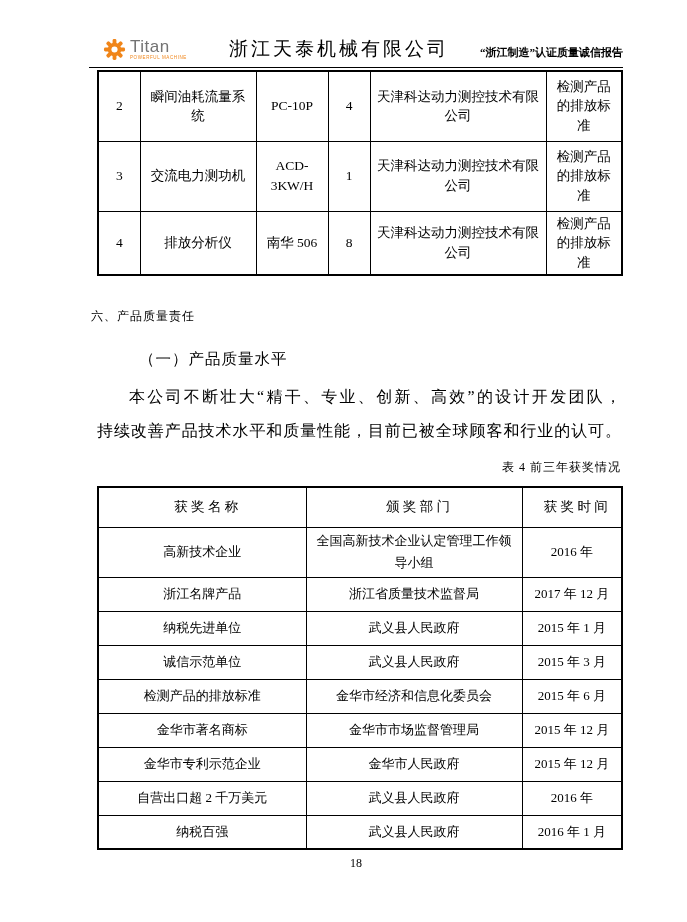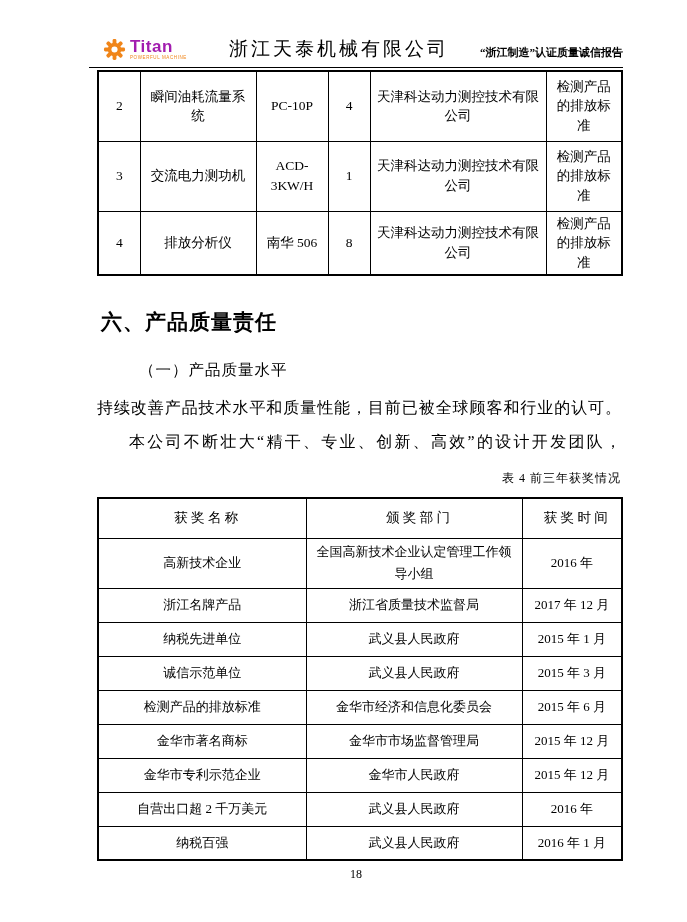--- a/index.html
+++ b/index.html
@@ -13,21 +13,21 @@
 
   
   .header {
     display:flex; align-items:flex-end;
     border-bottom:1px solid #000; padding-bottom:5px;
   }
   .logo { display:flex; align-items:center; gap:4px; margin:0 0 1px 14px; }
   .logo-text { display:flex; flex-direction:column; line-height:1; }
   .brand {
     font-family:"Liberation Sans","DejaVu Sans",sans-serif;
-    font-weight:bold; font-size:17px; color:#a21caf; letter-spacing:0.5px;
+    font-weight:normal; font-size:17px; color:#737373; letter-spacing:0.5px;
   }
   .tagline {
     font-family:"Liberation Sans","DejaVu Sans",sans-serif;
     font-size:4.5px; color:#f08519; letter-spacing:0.6px; margin-top:1px;
   }
   .company { font-size:19px; letter-spacing:3px; margin-left:42px; }
   .report-title { margin-left:auto; font-size:11px; font-weight:bold; padding-bottom:2px; }
 
   
   table { border-collapse:collapse; width:524px; margin-left:8px; table-layout:fixed; }
@@ -40,21 +40,21 @@
   .equip tr:nth-child(3) { height:40px; }
   .equip { margin-top:2px; }
 
   .awards { margin-top:10px; }
   .awards th { font-size:13.5px; font-weight:normal; height:40px; text-align:center; }
   .awards td { font-size:13px; text-align:center; padding:2px 4px; line-height:1.7; }
   .awards tbody tr { height:34px;padding-left:8px; }
   .awards tbody tr:first-child { height:50px; }
 
   
-  .sec-heading { font-size:21px; font-weight:bold; margin:32px 0 0 12px; letter-spacing:1px; }
+  .sec-heading { font-size:12px; font-weight:normal; margin:32px 0 0 2px; letter-spacing:1px; }
   .sub-heading { font-size:15.5px; margin:24px 0 0 50px; letter-spacing:1px;font-family:Liberation Mono, monospace; }
   .para { width:524px; margin:10px 0 0 8px; font-size:16px; line-height:34px; }
   .para .pline { text-align:justify; text-align-last:justify; }
   .para .pline.indent { text-indent:2em; }
   .tbl-caption { width:524px; margin:11px 0 0 8px; text-align:right; font-size:12px; letter-spacing:1px; }
 
   
   .footer { text-align:center; margin-top:6px; font-size:12px; }
 
   .gear { display:block; }
@@ -119,22 +119,22 @@
             <td>8</td>
             <td class="l">天津科达动力测控技术有限公司</td>
             <td>检测产品的排放标准</td>
           </tr>
         </tbody>
     </table>
 
     <div class="sec-heading">六、产品质量责任</div>
     <div class="sub-heading">（一）产品质量水平</div>
     <div class="para">
+      <div class="pline indent">本公司不断壮大“精干、专业、创新、高效”的设计开发团队，</div>
       <div class="pline">持续改善产品技术水平和质量性能，目前已被全球顾客和行业的认可。</div>
-      <div class="pline indent">本公司不断壮大“精干、专业、创新、高效”的设计开发团队，</div>
     </div>
     <div class="tbl-caption">表 4 前三年获奖情况</div>
 
     <table class="bordered awards">
       <colgroup>
         <col style="width:208px">
           <col style="width:216px">
           <col style="width:100px">
       </colgroup>
       <thead>

